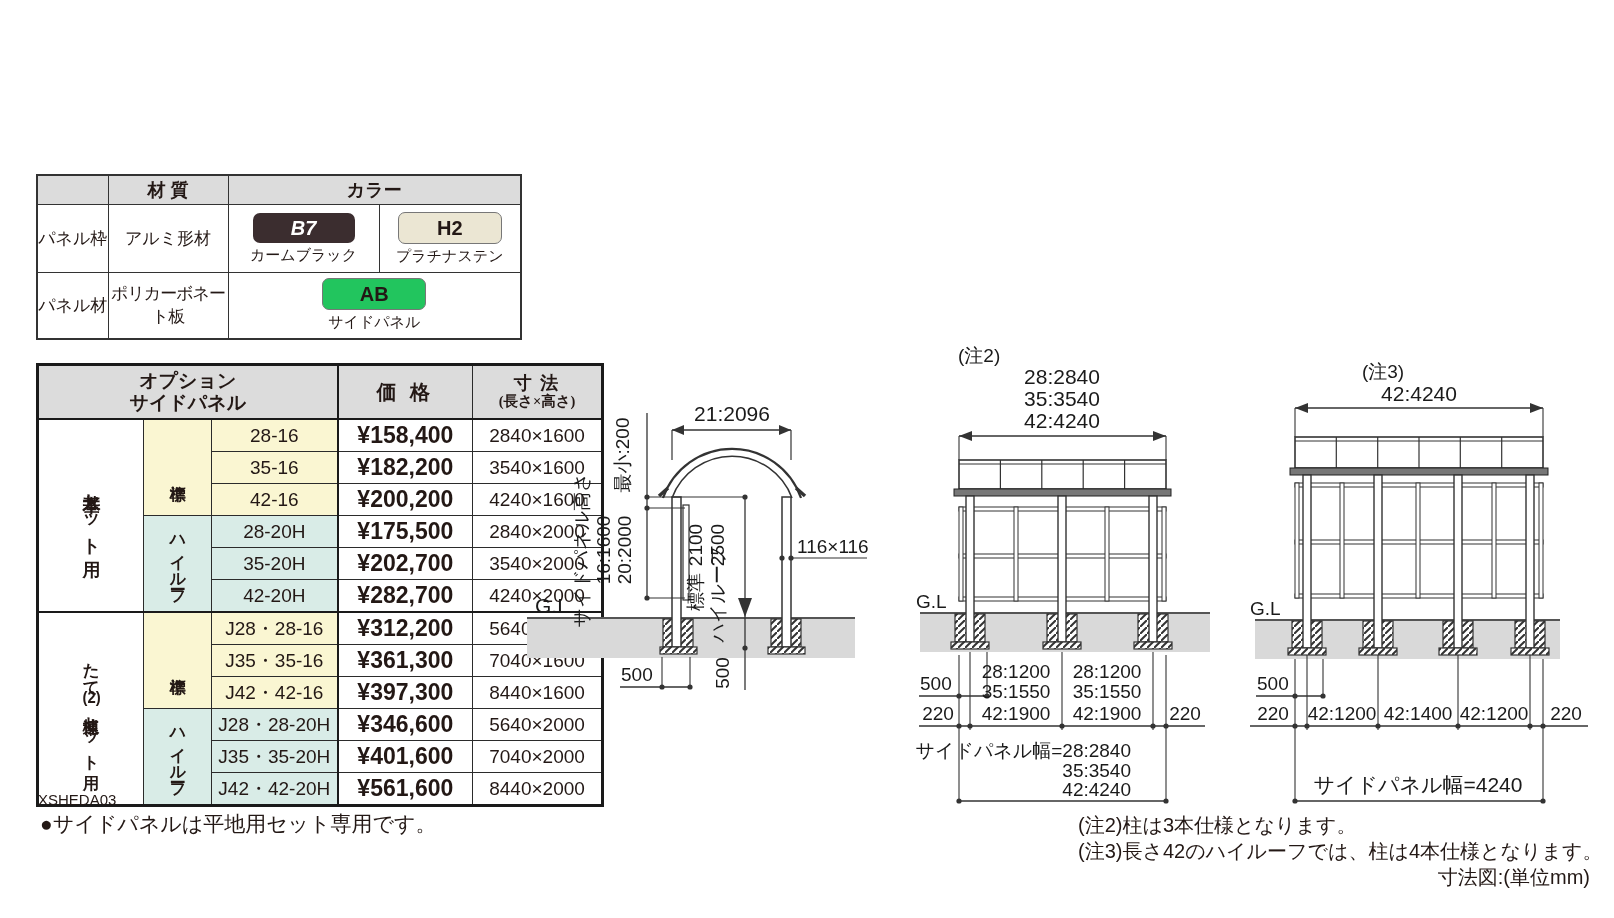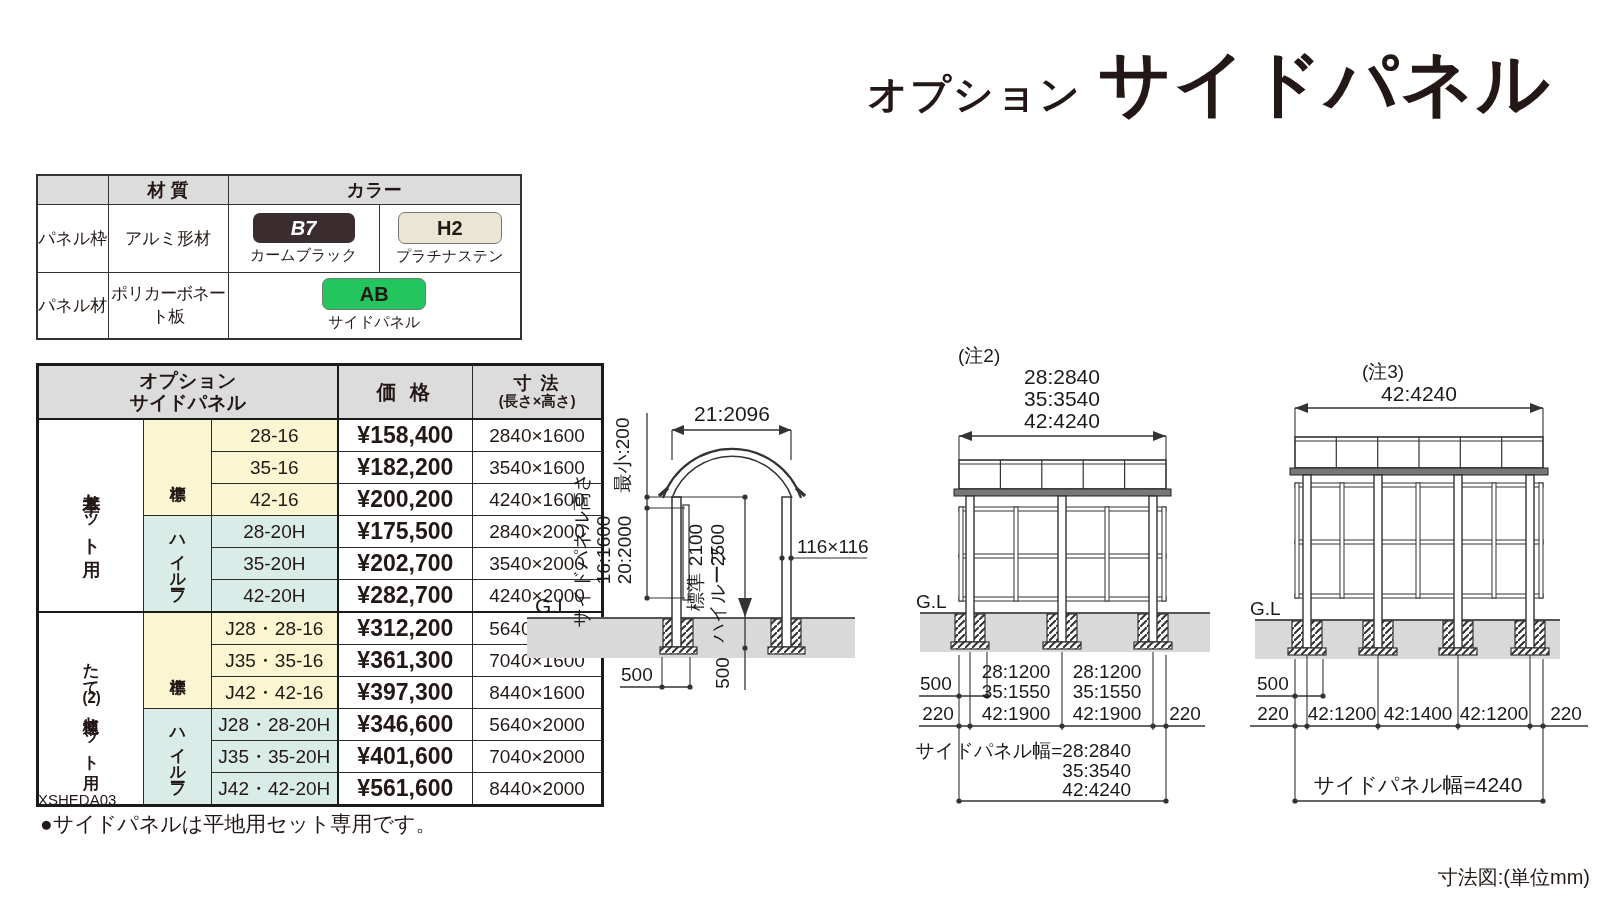--- a/index.html
+++ b/index.html
@@ -25,21 +25,21 @@
   .small-cell{font-size:15px;letter-spacing:-1px;}
 
   
   .price-table{position:absolute;left:36px;top:363px;border-collapse:collapse;border:3px solid #1a1a1a;table-layout:fixed;}
   .price-table td{border:1.5px solid #2b2b2b;padding:0;text-align:center;vertical-align:middle;color:#231815;height:31px;}
   .price-table tr.hdr td{background:#dcdcdc;border-bottom:2.5px solid #1a1a1a;height:52px;}
   .price-table td.pcol{border-left:2.5px solid #1a1a1a;}
   .price-table tr.gstart td{border-top:2.5px solid #1a1a1a;}
   .ph-prod{font-weight:bold;font-size:19px;line-height:1.18;}
   .ph-price{font-weight:bold;font-size:20px;letter-spacing:4px;}
-  .ph-size{font-weight:bold;font-size:18px;line-height:1.1;letter-spacing:2px;}
+  .ph-size{font-weight:bold;font-size:18px;line-height:1.1;letter-spacing:2px;font-family:Liberation Serif, serif;}
   .ph-size .sub{font-size:14.5px;letter-spacing:0;}
   .vt{writing-mode:vertical-rl;display:inline-block;line-height:1.05;}
   .grp-lbl{font-size:18px;font-weight:bold;letter-spacing:1px;}
   .grp-lbl2{font-size:16.5px;font-weight:bold;}
   .sub-lbl{font-size:16px;font-weight:bold;}
   .tcy{text-combine-upright:all;}
   .bg-y{background:#faf6d2;} .bg-t{background:#d9ece7;}
   .mdl{font-size:19px;}
   .prc{font-size:23px;font-weight:bold;}
   .sz{font-size:19px;}
@@ -53,23 +53,20 @@
   .dt{font:19px "Liberation Sans","DejaVu Sans",sans-serif;fill:#1a1a1a;}
   .dt-lg{font:21px "Liberation Sans","DejaVu Sans",sans-serif;fill:#1a1a1a;}
   .notes-right{position:absolute;left:1078px;top:812px;font-size:20px;line-height:26px;color:#231815;}
   .unit-note{position:absolute;right:24px;top:864px;font-size:20px;color:#231815;}
 </style>
 </head>
 <body>
 
 <div class="page">
 
-  <div class="title">
-    <span class="t-small">オプション</span><span class="t-big">サイドパネル</span>
-  </div>
 
   <table class="mat-table">
     <colgroup>
         <col style="width:71px">
         <col style="width:120px">
         <col style="width:151px">
         <col style="width:142px">
       </colgroup>
     <tbody>
         <tr class="hdr">
@@ -419,15 +416,19 @@
     <circle cx="168" cy="386" r="2.6" fill="#333"></circle>
     <circle cx="248" cy="386" r="2.6" fill="#333"></circle>
     <circle cx="320" cy="386" r="2.6" fill="#333"></circle>
     <circle cx="333" cy="386" r="2.6" fill="#333"></circle>
     <text class="dt-lg" x="208" y="452" text-anchor="middle">サイドパネル幅=4240</text>
     <line x1="85" y1="461" x2="333" y2="461" stroke="#333" stroke-width="1.3"></line>
     <circle cx="85" cy="461" r="2.6" fill="#333"></circle>
     <circle cx="333" cy="461" r="2.6" fill="#333"></circle>
   </svg>
 
+  <div class="notes-right">
+    <div>(注2)柱は3本仕様となります。</div>
+    <div>(注3)長さ42のハイルーフでは、柱は4本仕様となります。</div>
+  </div>
   <div class="unit-note">寸法図:(単位mm)</div>
 
 </div>
 
 </body></html>

